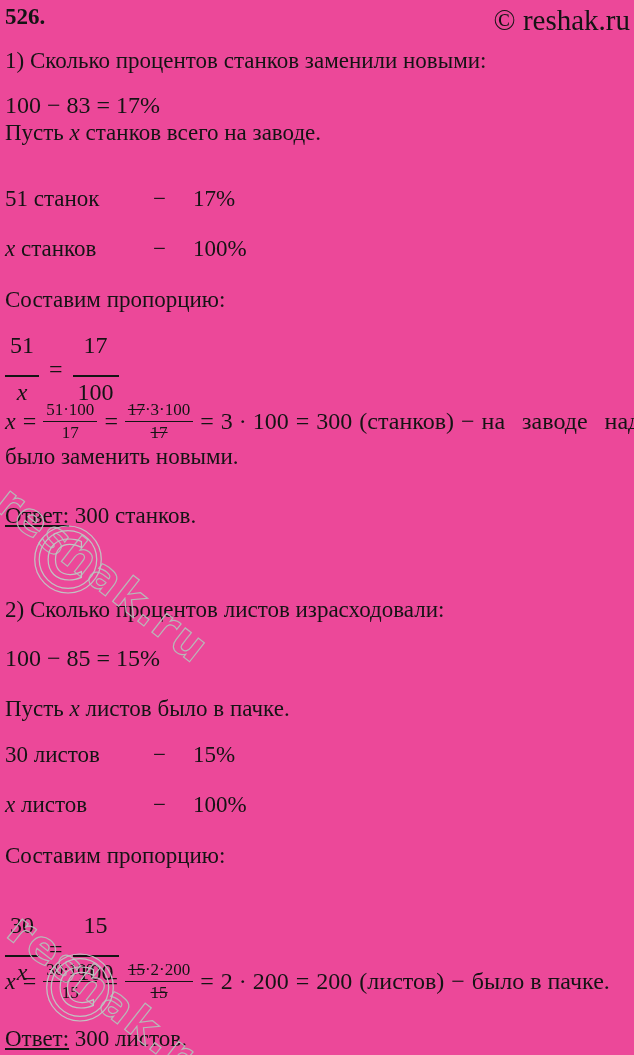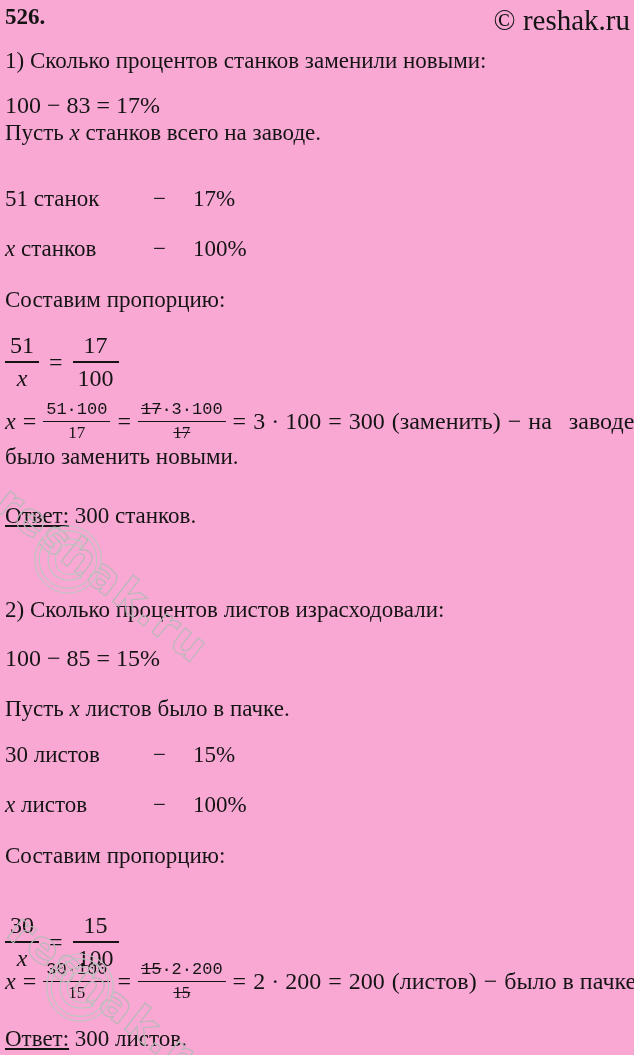--- a/index.html
+++ b/index.html
@@ -1,43 +1,43 @@
 <!DOCTYPE html>
 <html><head>
 <meta charset="utf-8">
 <style>
   * { margin:0; padding:0; box-sizing:border-box; }
   html,body { background:#ffffff; }
   .page {
     position:relative;
     width:634px; height:1055px;
-    background:#f9a8d4;
+    background:#ec4899;
     font-family:"Liberation Serif", serif;
     color:#141414;
     overflow:hidden;
   }
   .line { position:absolute; left:5px; white-space:nowrap; font-size:23px; }
   .header-row { position:absolute; top:4px; left:5px; right:4px; display:flex; justify-content:space-between; font-size:23px; }
   .problem-number { font-weight:bold; }
   .copyright { font-size:29px; }
   .mathline { font-size:24px; }
   
   .ratio-row { display:flex; align-items:baseline; font-size:23px; }
   .ratio-row .rr-label { width:148px; }
   .ratio-row .rr-dash { width:40px; }
   .var { font-style:italic; }
   
   .dfrac-line { display:flex; align-items:center; gap:10px; font-size:24px; }
   .dfrac { display:inline-block; text-align:center; vertical-align:middle; }
-  .dfrac .num { display:block; border-bottom:2px solid #141414; padding:0 5px 2px; }
+  .dfrac .num { display:block; border-bottom:2px solid #141414; padding:0 5px 16px; }
   .dfrac .den { display:block; padding:2px 5px 0; }
   
   .eqline { display:flex; align-items:center; gap:7px; font-size:24px; }
   .sfrac { display:inline-block; text-align:center; font-size:17px; line-height:1.15; }
-  .sfrac .num { display:block; border-bottom:1.5px solid #141414; padding:0 3px 1px;font-family:Liberation Mono, monospace; }
+  .sfrac .num { display:block; border-bottom:1.5px solid #141414; padding:0 3px 1px; }
   .sfrac .den { display:block; padding:1px 3px 0; }
   .cancel { text-decoration:line-through; }
   .justify-tail { word-spacing:11px; }
   .answer-label { text-decoration:underline; }
   
   .watermark { position:absolute; width:200px; height:160px; pointer-events:none; z-index:3; }
   .wm-text {
     position:absolute; left:0; top:0;
     font-family:"DejaVu Sans", sans-serif;
     font-weight:bold; font-size:44px; letter-spacing:2px;
@@ -103,21 +103,21 @@
     </span>
     <span>=</span>
     <span class="sfrac">
       <span class="num"><span class="cancel">17</span><span>·3·100</span></span>
       <span class="den"><span class="cancel">17</span></span>
     </span>
     <span>=</span>
     <span>3 · 100</span>
     <span>=</span>
     <span>300</span>
-    <span class="justify-tail">(заменить)</span>
+    <span class="justify-tail">(станков)</span>
     <span class="justify-tail">−</span>
     <span class="justify-tail">на заводе надо</span>
   </div>
 
   <div class="line" style="top:444px">было заменить новыми.</div>
 
   <div class="line" style="top:503px"><span class="answer-label">Ответ:</span><span> 300 станков.</span></div>
 
   <div class="watermark" style="top:470px;left:2px">
     <span class="wm-text">reshak.ru</span>

